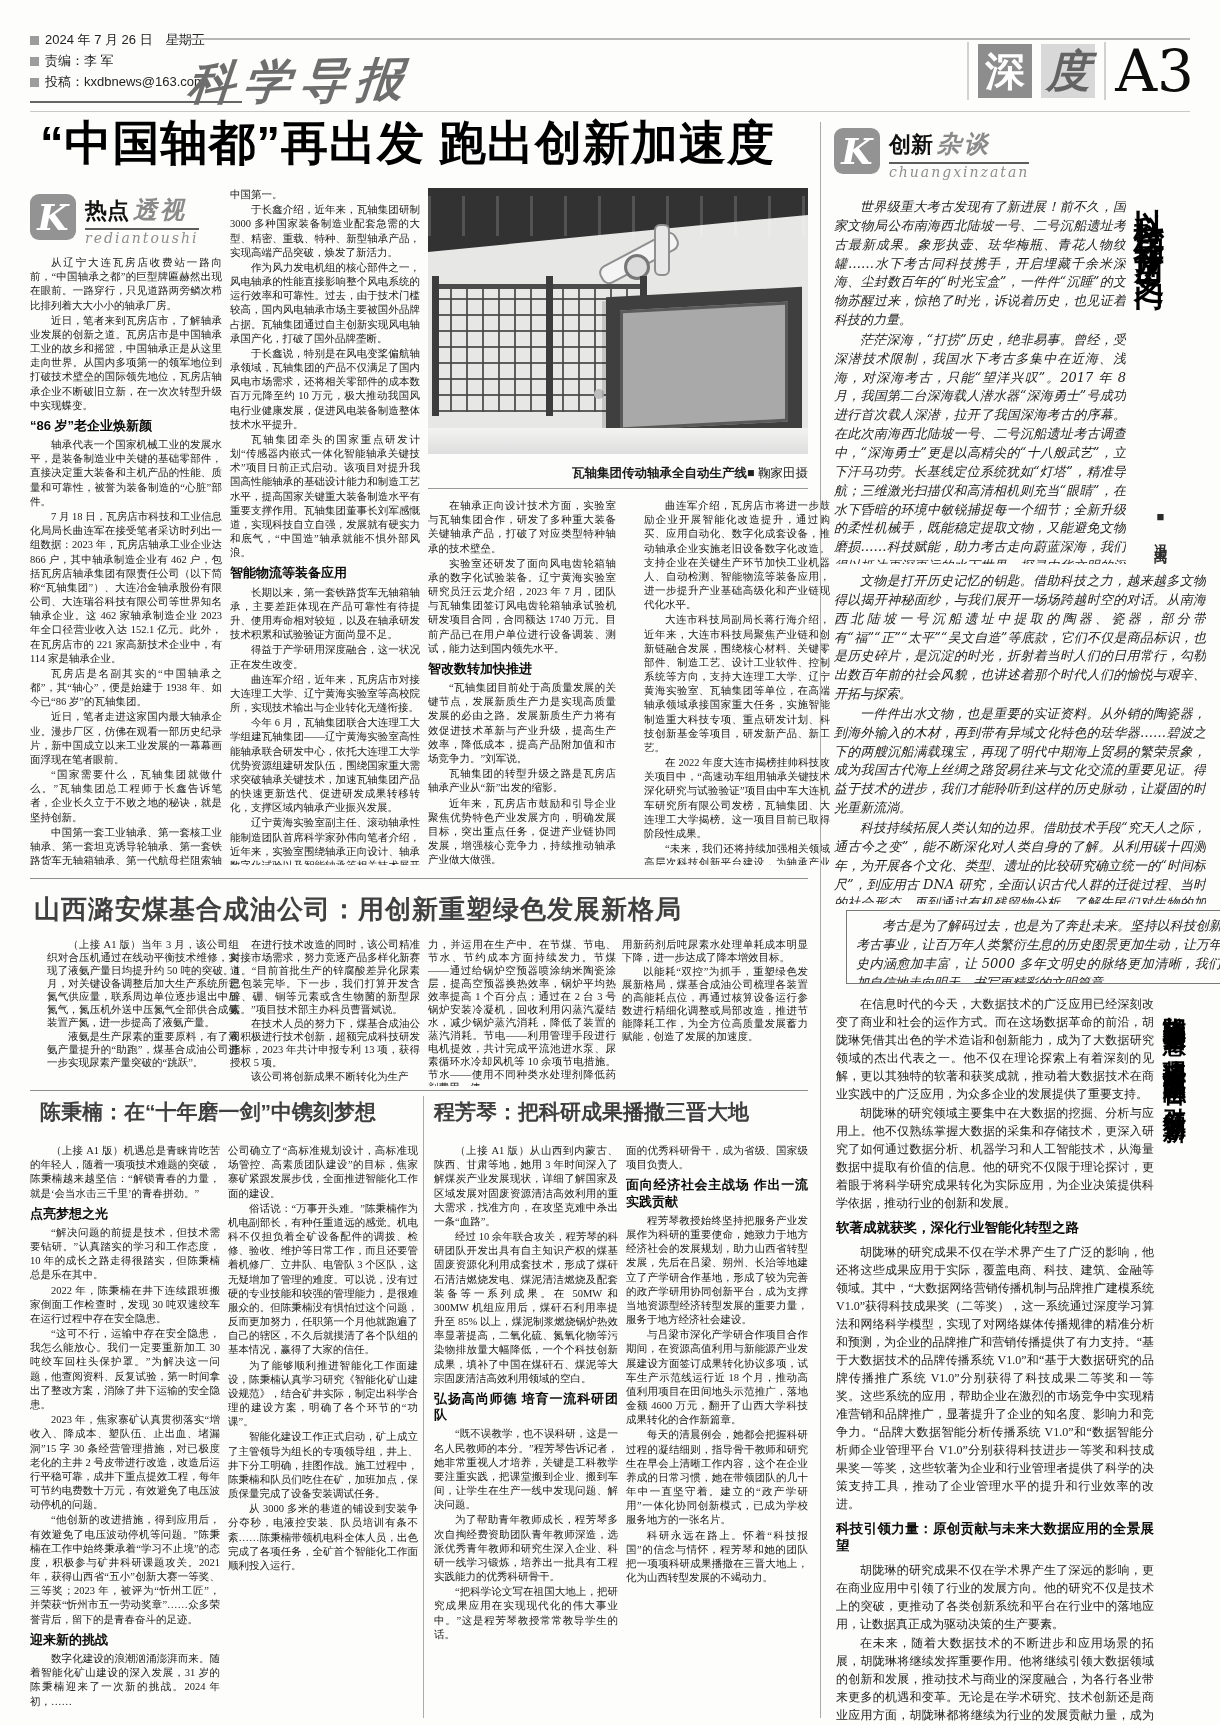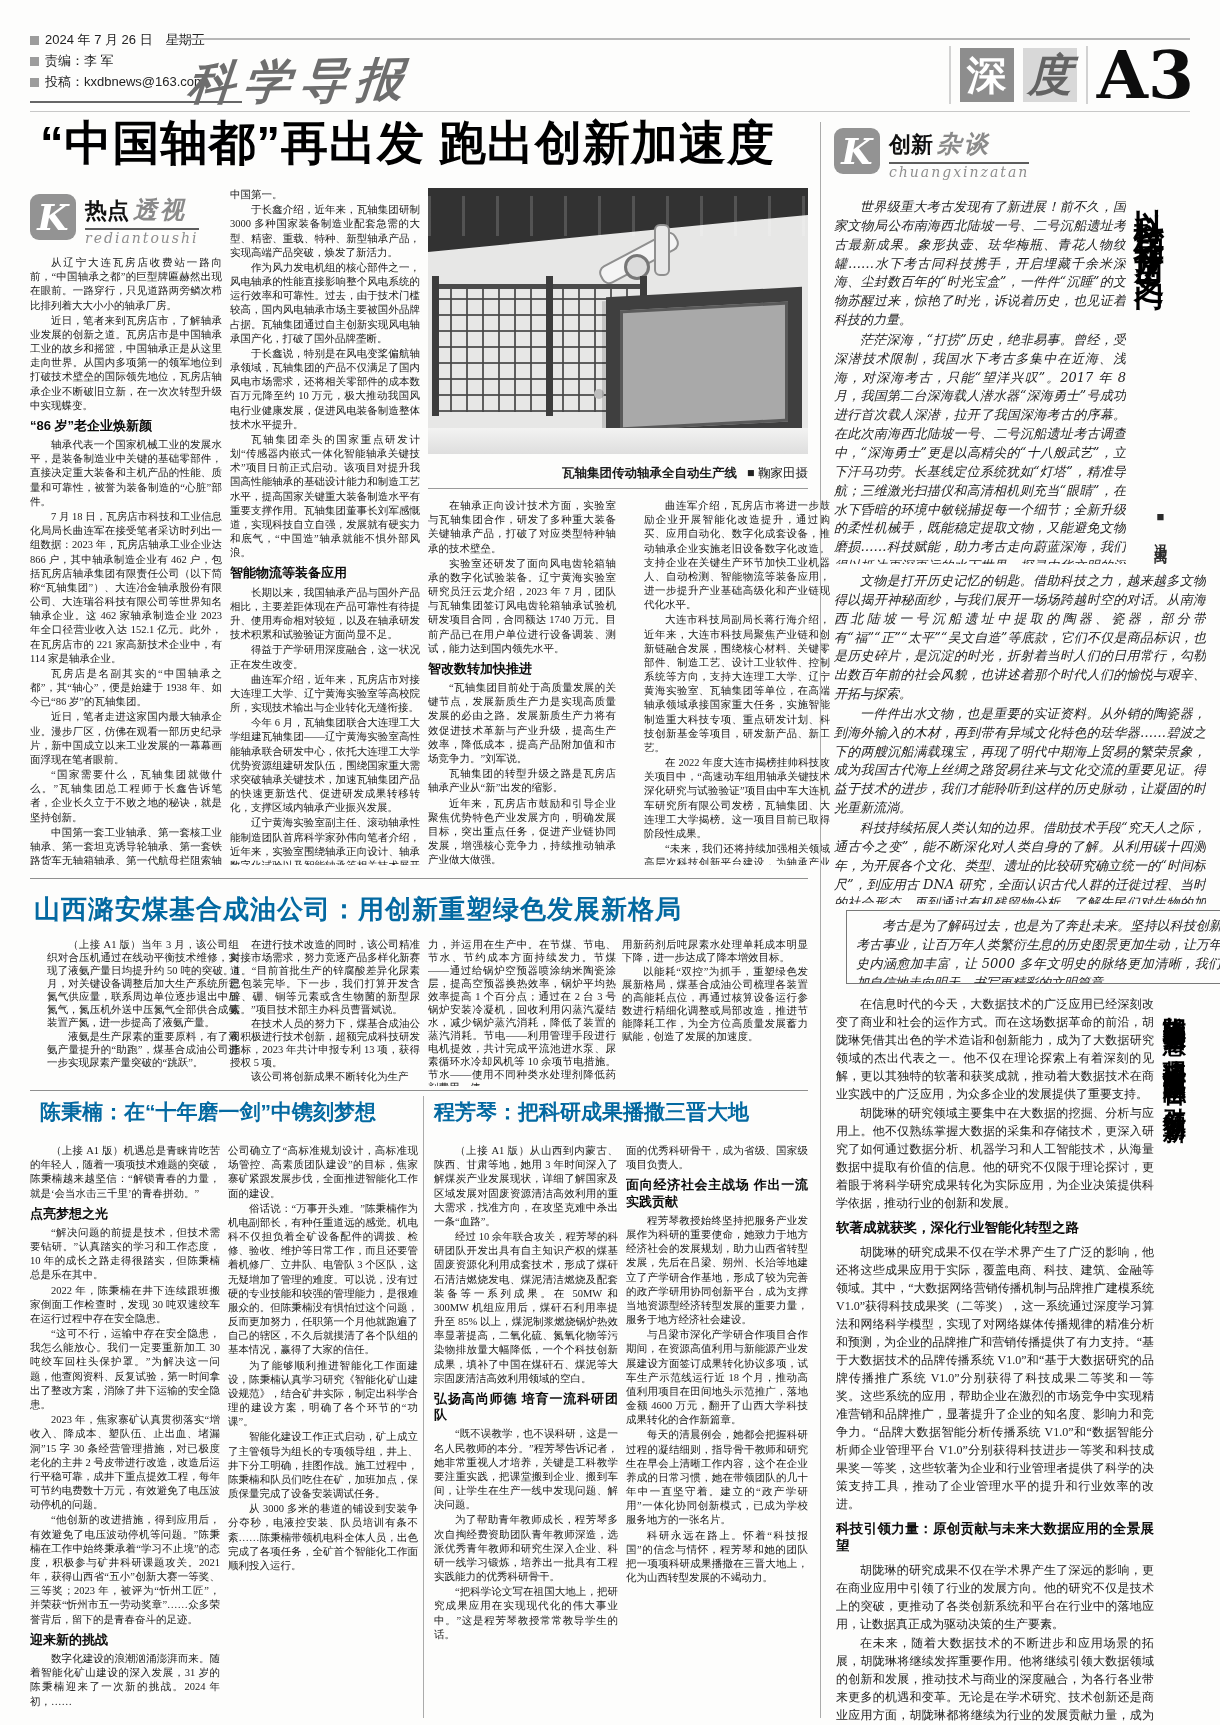--- a/index.html
+++ b/index.html
@@ -15,21 +15,21 @@
   .mast-logo{position:absolute;left:188px;top:50px;font-family:"DejaVu Serif",serif;font-weight:bold;
              font-style:italic;font-size:47px;color:#6e6e6e;letter-spacing:9px;transform:skewX(-6deg) rotate(-1deg);}
   .rule-top{position:absolute;left:175px;top:38px;width:1015px;height:2px;background:#b7b7b7;}
   .rule-head{position:absolute;left:30px;top:111px;width:1160px;height:1px;background:#c8c8c8;}
   .sec-group{position:absolute;right:26px;top:42px;display:flex;align-items:center;gap:9px;}
   .vbar{width:2px;height:58px;background:#d2d2d2;}
   .sec-box1{width:54px;height:54px;background:#8d8d8d;color:#fff;display:flex;align-items:center;justify-content:center;
             font-family:"Liberation Sans",sans-serif;font-weight:900;font-size:40px;}
   .sec-box2{width:54px;height:54px;background:#d8d8d8;color:#636363;display:flex;align-items:center;justify-content:center;
             font-family:"DejaVu Serif",serif;font-weight:bold;font-style:italic;font-size:44px;}
-  .page-no{font-family:"DejaVu Serif",serif;font-weight:bold;font-size:66px;color:#0d0d0d;line-height:1;}
+  .page-no{font-family:"DejaVu Serif",serif;font-weight:normal;font-size:58px;color:#0d0d0d;line-height:1;}
 
   
   .kicker{position:absolute;display:flex;gap:9px;align-items:flex-start;}
   .kbadge{width:46px;height:46px;background:#939393;border-radius:9px;color:#fff;display:flex;align-items:center;
           justify-content:center;font-family:"DejaVu Serif",serif;font-weight:bold;font-style:italic;font-size:36px;}
   .ktitle{border-bottom:2px solid #5d5d5d;padding-bottom:2px;white-space:nowrap;}
   .ktitle .b{font-family:"Liberation Sans",sans-serif;font-weight:900;font-size:22px;color:#111;}
   .ktitle .s{font-family:"DejaVu Serif",serif;font-style:italic;font-weight:bold;font-size:24px;color:#8a8a8a;letter-spacing:3px;}
   .kpinyin{font-family:"DejaVu Serif",serif;font-style:italic;font-size:14px;color:#8d8d8d;letter-spacing:2px;}
 
@@ -57,39 +57,39 @@
           border-radius:8px;transform:rotate(-28deg);}
   .ph-arm2{position:absolute;left:226px;top:36px;width:16px;height:52px;background:#e8e8e8;border:2px solid #8f8f8f;border-radius:6px;}
   .ph-joint{position:absolute;left:196px;top:66px;width:26px;height:26px;border-radius:50%;background:#dcdcdc;border:3px solid #777;}
   .ph-machine{position:absolute;right:6px;bottom:12px;width:196px;height:150px;background:#3f3f3f;
               transform:skewY(-3deg);box-shadow:-4px 4px 0 rgba(0,0,0,.15);}
   .ph-panel{position:absolute;left:14px;top:14px;right:14px;bottom:16px;background:#a9a9a9;border:3px solid #5a5a5a;}
   .ph-rings{position:absolute;left:186px;top:196px;width:14px;height:14px;border-radius:50%;background:#c9c9c9;border:3px solid #555;
             box-shadow:24px 2px 0 -1px #b5b5b5,48px 3px 0 -2px #a8a8a8,-22px 3px 0 -2px #bdbdbd;}
   .ph-floor{position:absolute;left:0;bottom:0;width:100%;height:26px;background:linear-gradient(180deg,#f3f3f2,#dedede);}
   .caption{position:absolute;left:428px;top:459px;width:380px;height:30px;border-bottom:1px solid #9a9a9a;
-           display:flex;justify-content:flex-end;align-items:center;gap:10px;font-family:"Liberation Sans",sans-serif;
+           display:flex;justify-content:flex-end;align-items:center;gap:0;font-family:"Liberation Sans",sans-serif;
            font-size:12.5px;font-weight:bold;color:#1a1a1a;}
   .caption .credit{font-weight:normal;color:#222;}
 
   
   .vrule{position:absolute;width:1px;background:#ababab;}
   .zatan-col{position:absolute;left:834px;top:198px;width:292px;height:366px;overflow:hidden;}
   .zatan-wide{position:absolute;left:834px;top:572px;width:372px;height:332px;overflow:hidden;}
   .zatan-box{position:absolute;left:846px;top:910px;width:412px;height:74px;overflow:hidden;
              border:1px solid #787878;padding:6px 9px;}
   .kaitext{font-family:"DejaVu Serif",serif;font-style:italic;font-size:13px;line-height:1.45;text-align:justify;color:#222;}
   .ztitle-block{position:absolute;left:1128px;top:184px;height:430px;writing-mode:vertical-rl;display:flex;}
   .ztitle{font-family:"Liberation Sans",sans-serif;font-weight:900;font-size:30px;letter-spacing:7px;color:#000;}
   .zbyline{font-family:"Liberation Sans",sans-serif;font-weight:bold;font-size:13px;color:#2a2a2a;
            padding-top:248px;margin-left:10px;letter-spacing:3px;}
 
   
   .hrule{position:absolute;height:1px;background:#8f8f8f;}
-  .sec-headline{position:absolute;font-family:"Liberation Sans",sans-serif;font-weight:900;color:#0369a1;white-space:nowrap;text-align:right;}
+  .sec-headline{position:absolute;font-family:"Liberation Sans",sans-serif;font-weight:900;color:#404040;white-space:nowrap;text-align:right;}
   .luan-headline{left:34px;top:892px;font-size:26px;letter-spacing:1px;}
   .chen-headline{left:34px;top:1098px;font-size:21px;padding-left:6px;}
   .cheng-headline{left:434px;top:1098px;font-size:21px;}
 
   
   .hu-text{position:absolute;left:836px;top:995px;width:318px;height:726px;overflow:hidden;
            font-size:12px;line-height:1.5;text-align:justify;}
   .hu-text .blk-h{font-size:13.5px;margin:8px 0 6px;}
   .hu-title{position:absolute;left:1160px;top:998px;height:720px;writing-mode:vertical-rl;
             font-family:"Liberation Sans",sans-serif;font-weight:900;font-size:23px;letter-spacing:2px;color:#000;}
@@ -148,21 +148,21 @@
       <div class="blk-p" data-name="paragraph">“国家需要什么，瓦轴集团就做什么。”瓦轴集团总工程师于长鑫告诉笔者，企业长久立于不败之地的秘诀，就是坚持创新。</div>
       <div class="blk-p" data-name="paragraph">中国第一套工业轴承、第一套核工业轴承、第一套坦克诱导轮轴承、第一套铁路货车无轴箱轴承、第一代航母拦阻索轴承……八十六载，瓦轴集团“转”出了多个</div>
     </div>
   <div class="col" style="left:230px;top:188px;width:190px;height:677px;" data-name="main-col-2">
       <div class="blk-c" data-name="paragraph">中国第一。</div>
       <div class="blk-p" data-name="paragraph">于长鑫介绍，近年来，瓦轴集团研制 3000 多种国家装备制造业配套急需的大型、精密、重载、特种、新型轴承产品，实现高端产品突破，焕发了新活力。</div>
       <div class="blk-p" data-name="paragraph">作为风力发电机组的核心部件之一，风电轴承的性能直接影响整个风电系统的运行效率和可靠性。过去，由于技术门槛较高，国内风电轴承市场主要被国外品牌占据。瓦轴集团通过自主创新实现风电轴承国产化，打破了国外品牌垄断。</div>
       <div class="blk-p" data-name="paragraph">于长鑫说，特别是在风电变桨偏航轴承领域，瓦轴集团的产品不仅满足了国内风电市场需求，还将相关零部件的成本数百万元降至约 10 万元，极大推动我国风电行业健康发展，促进风电装备制造整体技术水平提升。</div>
       <div class="blk-p" data-name="paragraph">瓦轴集团牵头的国家重点研发计划“传感器内嵌式一体化智能轴承关键技术”项目日前正式启动。该项目对提升我国高性能轴承的基础设计能力和制造工艺水平，提高国家关键重大装备制造水平有重要支撑作用。瓦轴集团董事长刘军感慨道，实现科技自立自强，发展就有硬实力和底气，“中国造”轴承就能不惧外部风浪。</div>
       <div class="blk-h" data-name="subhead">智能物流等装备应用</div>
-      <div class="blk-p" data-name="paragraph">长期以来，我国轴承产品与国外产品相比，主要差距体现在产品可靠性有待提升、使用寿命相对较短，以及在轴承研发技术积累和试验验证方面尚显不足。</div>
+      <div class="blk-p" data-name="paragraph">长期以来，第一套铁路货车无轴箱轴承，主要差距体现在产品可靠性有待提升、使用寿命相对较短，以及在轴承研发技术积累和试验验证方面尚显不足。</div>
       <div class="blk-p" data-name="paragraph">得益于产学研用深度融合，这一状况正在发生改变。</div>
       <div class="blk-p" data-name="paragraph">曲连军介绍，近年来，瓦房店市对接大连理工大学、辽宁黄海实验室等高校院所，实现技术输出与企业转化无缝衔接。</div>
       <div class="blk-p" data-name="paragraph">今年 6 月，瓦轴集团联合大连理工大学组建瓦轴集团——辽宁黄海实验室高性能轴承联合研发中心，依托大连理工大学优势资源组建研发队伍，围绕国家重大需求突破轴承关键技术，加速瓦轴集团产品的快速更新迭代、促进研发成果转移转化，支撑区域内轴承产业振兴发展。</div>
       <div class="blk-p" data-name="paragraph">辽宁黄海实验室副主任、滚动轴承性能制造团队首席科学家孙伟向笔者介绍，近年来，实验室围绕轴承正向设计、轴承数字化试验以及智能轴承等相关技术展开研究。</div>
     </div>
 
   <div class="photo" data-name="factory-photo">
     <div class="ph-ceiling" data-name="photo-ceiling"></div>
     <div class="ph-truss" data-name="photo-truss"></div>
     <div class="ph-arm" data-name="robot-arm"></div>

